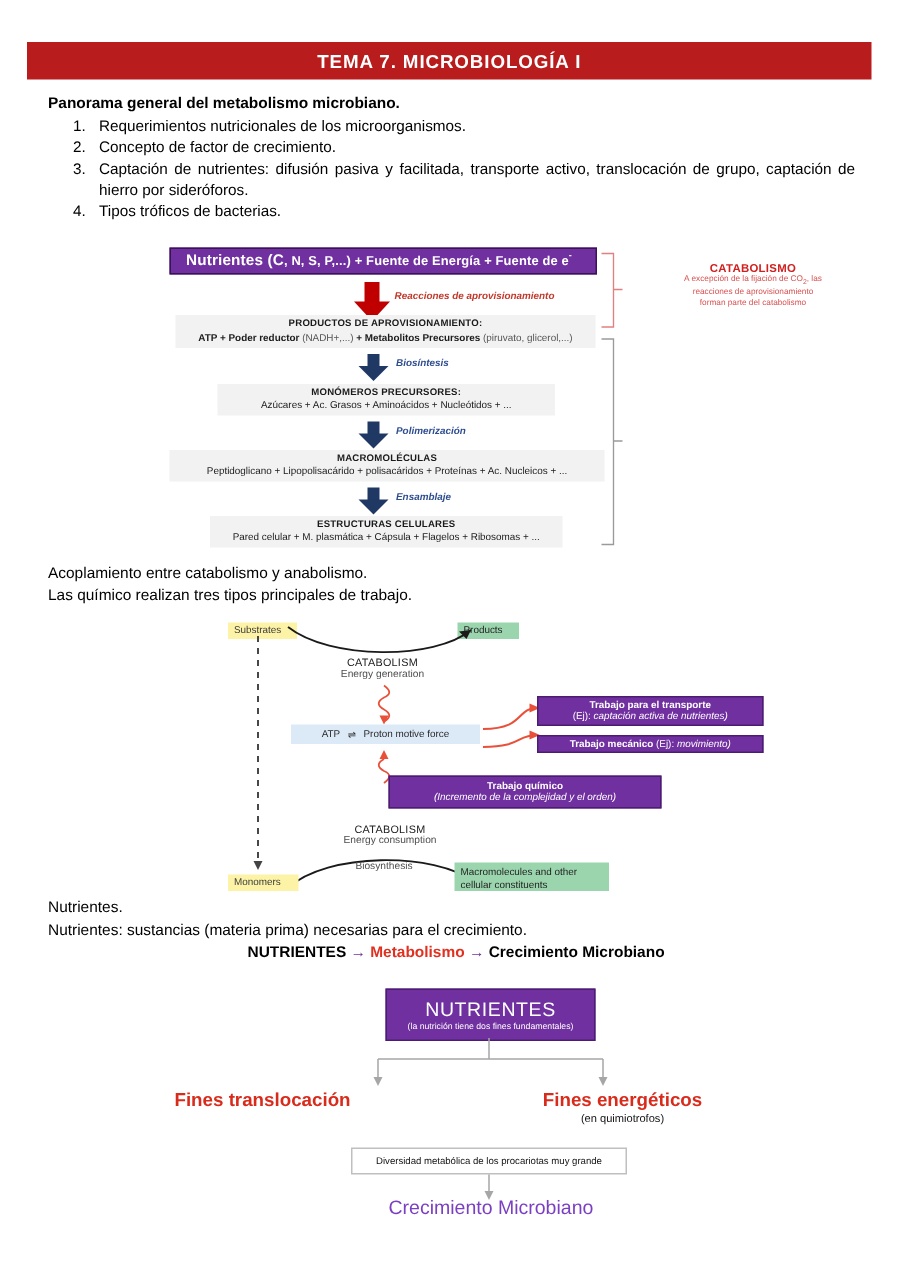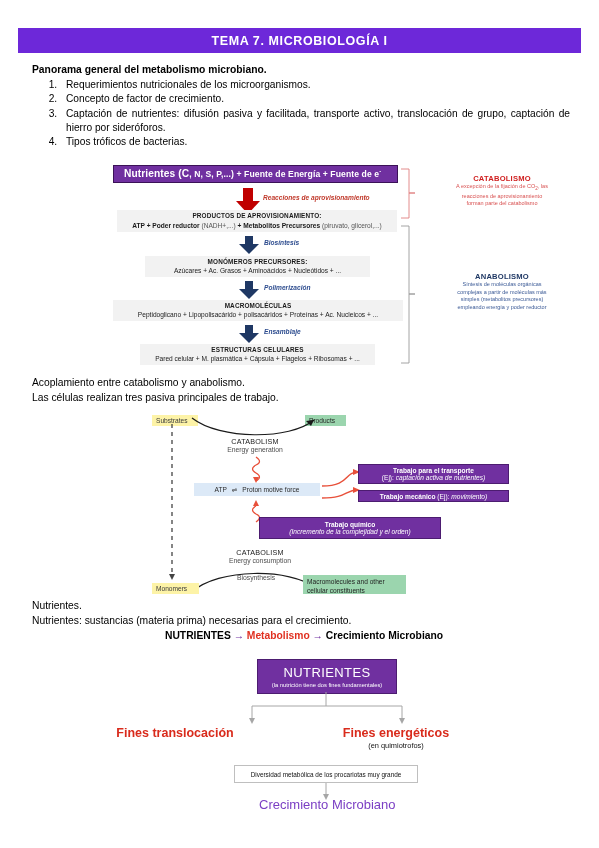--- a/index.html
+++ b/index.html
@@ -7,21 +7,21 @@
     width:599px;height:848px;
     background:#ffffff;
     font-family:"Liberation Sans", sans-serif;
     color:#000;
     overflow:hidden;
     position:relative;
   }
   
   .header-bar{
     position:absolute;left:18px;top:28px;width:563px;height:25px;
-    background:#6d28d9;
+    background:#b91c1c;
     display:flex;align-items:center;justify-content:center;
   }
   .header-bar .title{
     color:#ffffff;font-size:12.5px;font-weight:bold;letter-spacing:.6px;
   }
   
   .intro{position:absolute;left:32px;top:62px;width:538px;}
   .intro .lead{font-size:10.3px;font-weight:bold;line-height:15px;}
   .intro ol{margin:1px 0 0 0;padding-left:28px;}
   .intro ol li{
@@ -167,34 +167,25 @@
     <div class="b">
       <span>A excepción de la fijación de CO</span><sub>2</sub><span>, las</span><br>
       <span>reacciones de aprovisionamiento</span><br>
       <span>forman parte del catabolismo</span>
     </div>
   </div>
 
   <svg style="left:400px;top:225px;" width="18" height="140">
     <path d="M1,1 L9,1 L9,69 L15,69 L9,69 L9,138 L1,138" fill="none" stroke="#9a9a9a" stroke-width="0.9"></path>
   </svg>
-  <div class="annot blue" style="left:412px;top:272px;width:180px;">
-    <div class="h">ANABOLISMO</div>
-    <div class="b">
-      <span>Síntesis de moléculas orgánicas</span><br>
-      <span>complejas a partir de moléculas más</span><br>
-      <span>simples (metabolitos precursores)</span><br>
-      <span>empleando energía y poder reductor</span>
-    </div>
-  </div>
 </div>
 
 <div class="sect" style="left:32px;top:375px;">
   <div>Acoplamiento entre catabolismo y anabolismo.</div>
-  <div>Las células realizan tres pasiva principales de trabajo.</div>
+  <div>Las químico realizan tres tipos principales de trabajo.</div>
 </div>
 
 <div class="canvas" style="left:0;top:0;width:599px;height:848px;pointer-events:none;">
 
   <div class="tag tag-yellow" style="left:152px;top:415px;width:46px;height:11px;">Substrates</div>
 
   <div class="tag tag-green" style="left:305px;top:415px;width:41px;height:11px;">Products</div>
 
   <svg style="left:190px;top:416px;" width="130" height="22">
     <path d="M2,2 C30,24 100,24 124,4" fill="none" stroke="#1a1a1a" stroke-width="1.2"></path>
@@ -284,21 +275,21 @@
 
   <svg style="left:230px;top:692px;" width="200" height="32">
     <path d="M96,0 L96,14 M22,14 L172,14 M22,14 L22,28 M172,14 L172,28" fill="none" stroke="#a6a6a6" stroke-width="1"></path>
     <polygon points="22,32 19,26 25,26" fill="#a6a6a6"></polygon>
     <polygon points="172,32 169,26 175,26" fill="#a6a6a6"></polygon>
   </svg>
 
   <div class="fin" style="left:55px;top:726px;width:240px;">
     <div class="h">Fines translocación</div>
   </div>
-  <div class="fin" style="left:306px;top:726px;width:180px;">
+  <div class="fin" style="left:325px;top:726px;width:180px;">
     <div class="h">Fines energéticos</div>
     <div class="s">(en quimiotrofos)</div>
   </div>
 
   <div class="divbox" style="left:234px;top:765px;width:184px;height:18px;">Diversidad metabólica de los  procariotas muy grande</div>
 
   <svg style="left:323px;top:783px;" width="8" height="17">
     <line x1="3" y1="0" x2="3" y2="12" stroke="#a6a6a6" stroke-width="1"></line>
     <polygon points="3,17 0,11 6,11" fill="#a6a6a6"></polygon>
   </svg>

